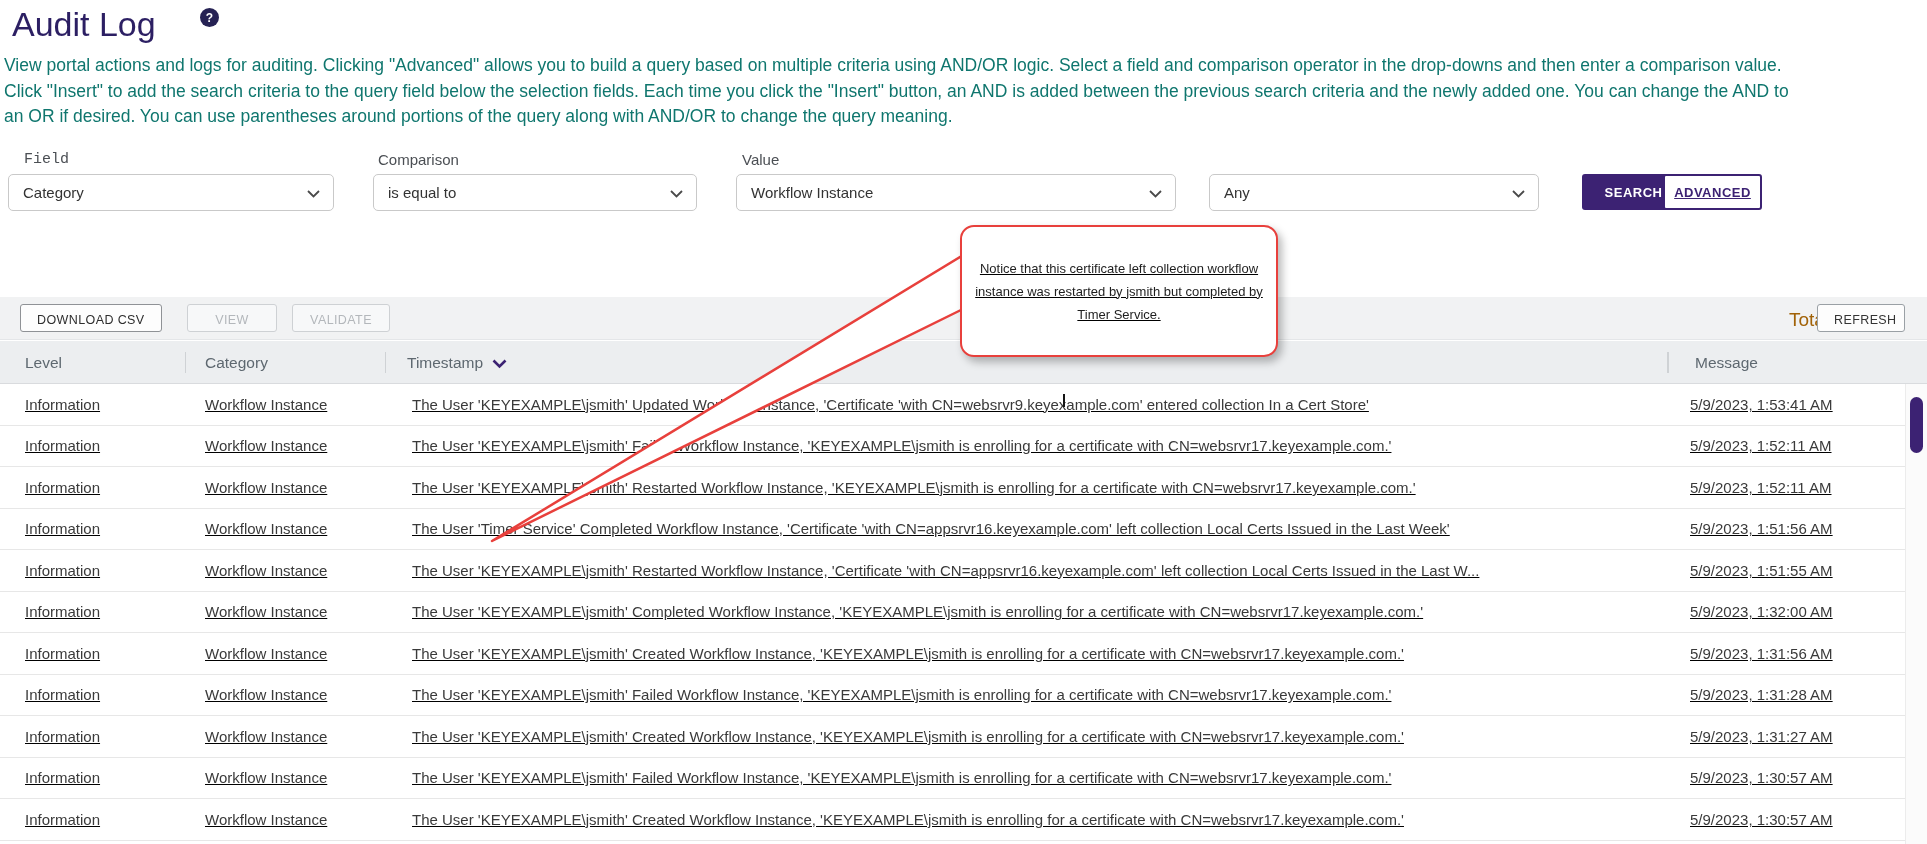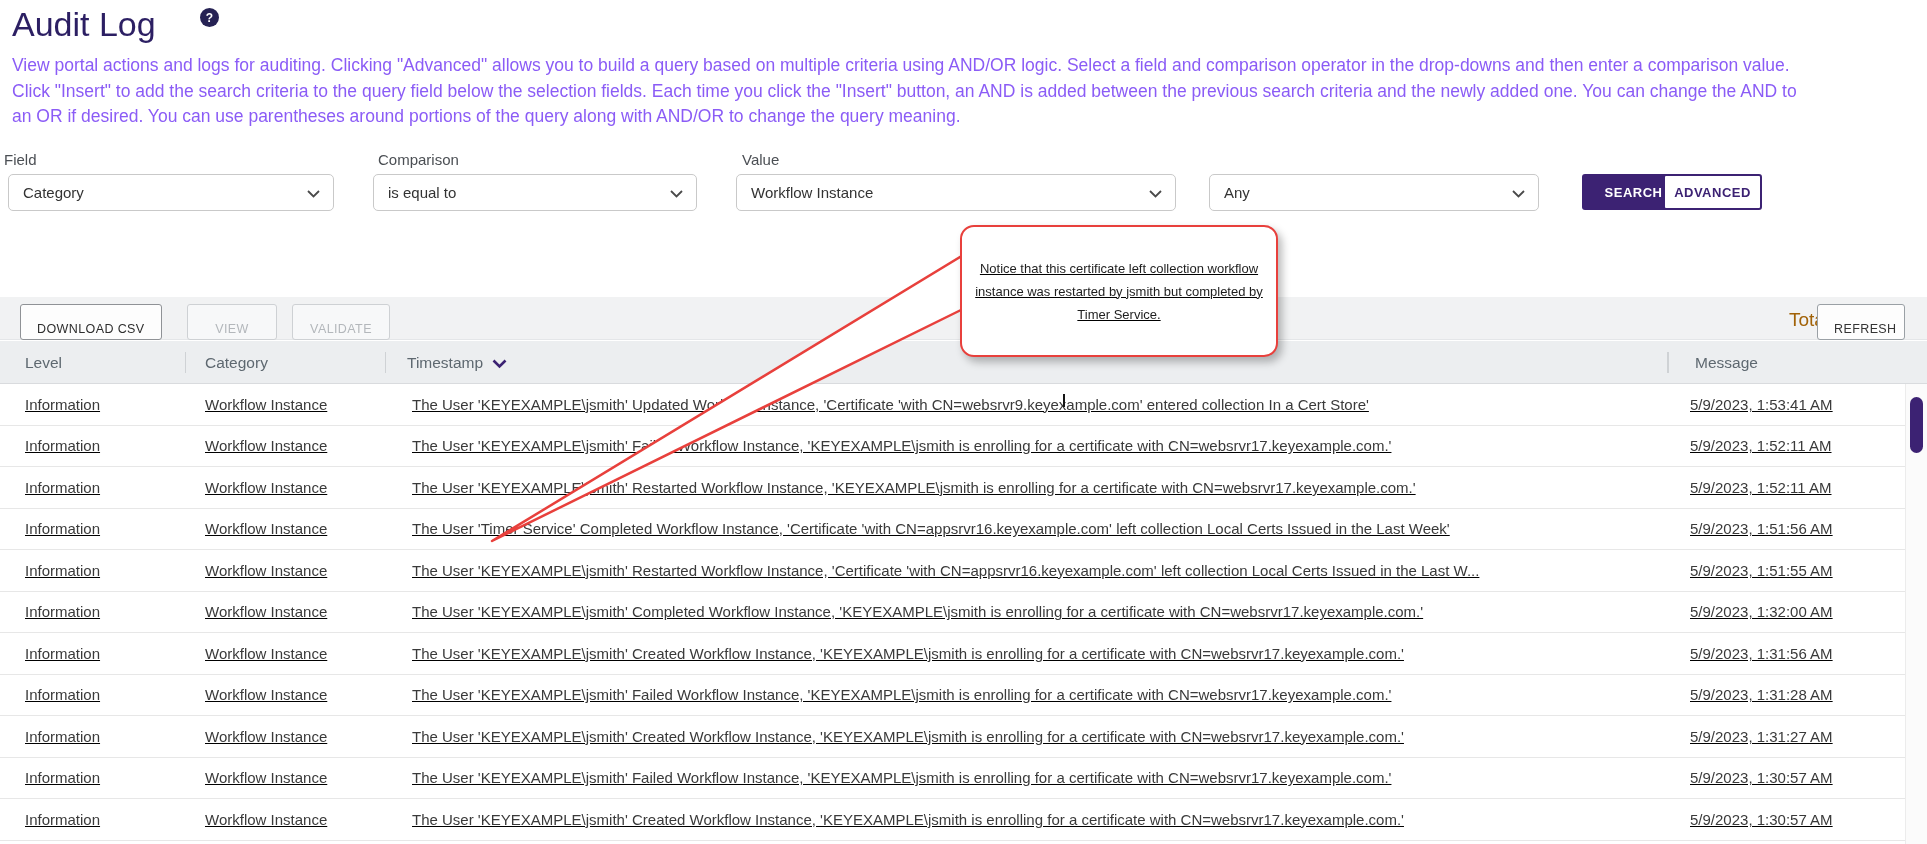--- a/index.html
+++ b/index.html
@@ -5,51 +5,51 @@
   * { box-sizing: border-box; margin: 0; padding: 0; }
   html,body { width:1927px; height:844px; overflow:hidden; background:#ffffff;
               font-family:"Liberation Sans", sans-serif; position:relative; }
 
   
   .page-title { position:absolute; left:12px; top:5px; font-size:34px; font-weight:400;
                 color:#2c1f63; letter-spacing:0; }
   .help-icon { position:absolute; left:200px; top:8px; width:19px; height:19px; border-radius:50%;
                background:#262254; color:#ffffff; font-size:12px; font-weight:bold;
                display:flex; align-items:center; justify-content:center; cursor:pointer; }
-  .description { position:absolute; left:12px; top:53px; width:1800px; font-size:17.5px;
-                 line-height:25.5px; color:#8b5cf6; }
+  .description { position:absolute; left:4px; top:53px; width:1800px; font-size:17.5px;
+                 line-height:25.5px; color:#0f766e; }
 
   
   .filter-label { position:absolute; top:151px; font-size:15px; color:#4b4f54; }
-  .lbl-field { left:4px; } .lbl-comparison { left:378px; } .lbl-value { left:742px; }
+  .lbl-field { left:24px;font-family:Liberation Mono, monospace; } .lbl-comparison { left:378px; } .lbl-value { left:742px; }
   .select { position:absolute; top:174px; height:37px; background:#fff;
             border:1px solid #c9c9c9; border-radius:5px; display:flex; align-items:center;
             padding:0 34px 0 14px; font-size:15px; color:#333; cursor:pointer; }
   .sel-field { left:8px;  width:326px; }
   .sel-comparison { left:373px; width:324px; }
   .sel-value { left:736px; width:440px; }
   .sel-extra { left:1209px; width:330px; }
   .select svg { position:absolute; right:13px; top:15px; }
 
   .btn-search { position:absolute; left:1553px; top:174px; width:103px; height:36px;
                 background:#3c2273; color:#fff; border:none; border-radius:3px;
                 font-size:13px; font-weight:bold; letter-spacing:.5px; cursor:pointer;
                 font-family:"Liberation Sans", sans-serif;margin-left:29px; }
   .btn-advanced { position:absolute; left:1663px; top:174px; width:99px; height:36px;
                   background:#fff; color:#3c2273; border:2px solid #3c2273; border-radius:3px;
                   font-size:13px; font-weight:bold; letter-spacing:.5px; cursor:pointer;
-                  font-family:"Liberation Sans", sans-serif; }
+                  font-family:"Liberation Sans", sans-serif;text-decoration:underline; }
 
   
   .table-card { position:absolute; left:0; top:297px; width:1927px; height:547px; }
   .toolbar { position:absolute; left:0; top:0; width:1927px; height:43px; background:#f1f2f3;
              border-bottom:1px solid #e4e6e8; }
   .tb-btn { position:absolute; top:7px; height:28px; border-radius:3px; background:#fdfdfd;
             font-size:12.5px; letter-spacing:.4px; font-family:"Liberation Sans", sans-serif;
-            cursor:pointer; padding:17px 16px; }
+            cursor:pointer; padding:8px 16px; }
   .tb-download { left:20px;  border:1px solid #8f9296; color:#2e2e2e; }
   .tb-view     { left:187px; width:90px;  border:1px solid #ced1d4; color:#b3b7bb; background:#f7f8f9; }
   .tb-validate { left:292px; width:98px;  border:1px solid #ced1d4; color:#b3b7bb; background:#f7f8f9; }
   .tb-total { position:absolute; left:1789px; top:12px; font-size:19px; color:#a16207; }
   .tb-refresh { left:1817px; width:88px; border:1px solid #9aa0a5; color:#343434; }
 
   .grid { display:grid; grid-template-columns:185px 200px 1283px 237px; align-items:center; }
   .thead { position:absolute; left:0; top:44px; width:1927px; height:43px; background:#eceef0;
            border-bottom:1px solid #d9dbde; }
   .thead .cell { position:relative; height:43px; display:flex; align-items:center;

